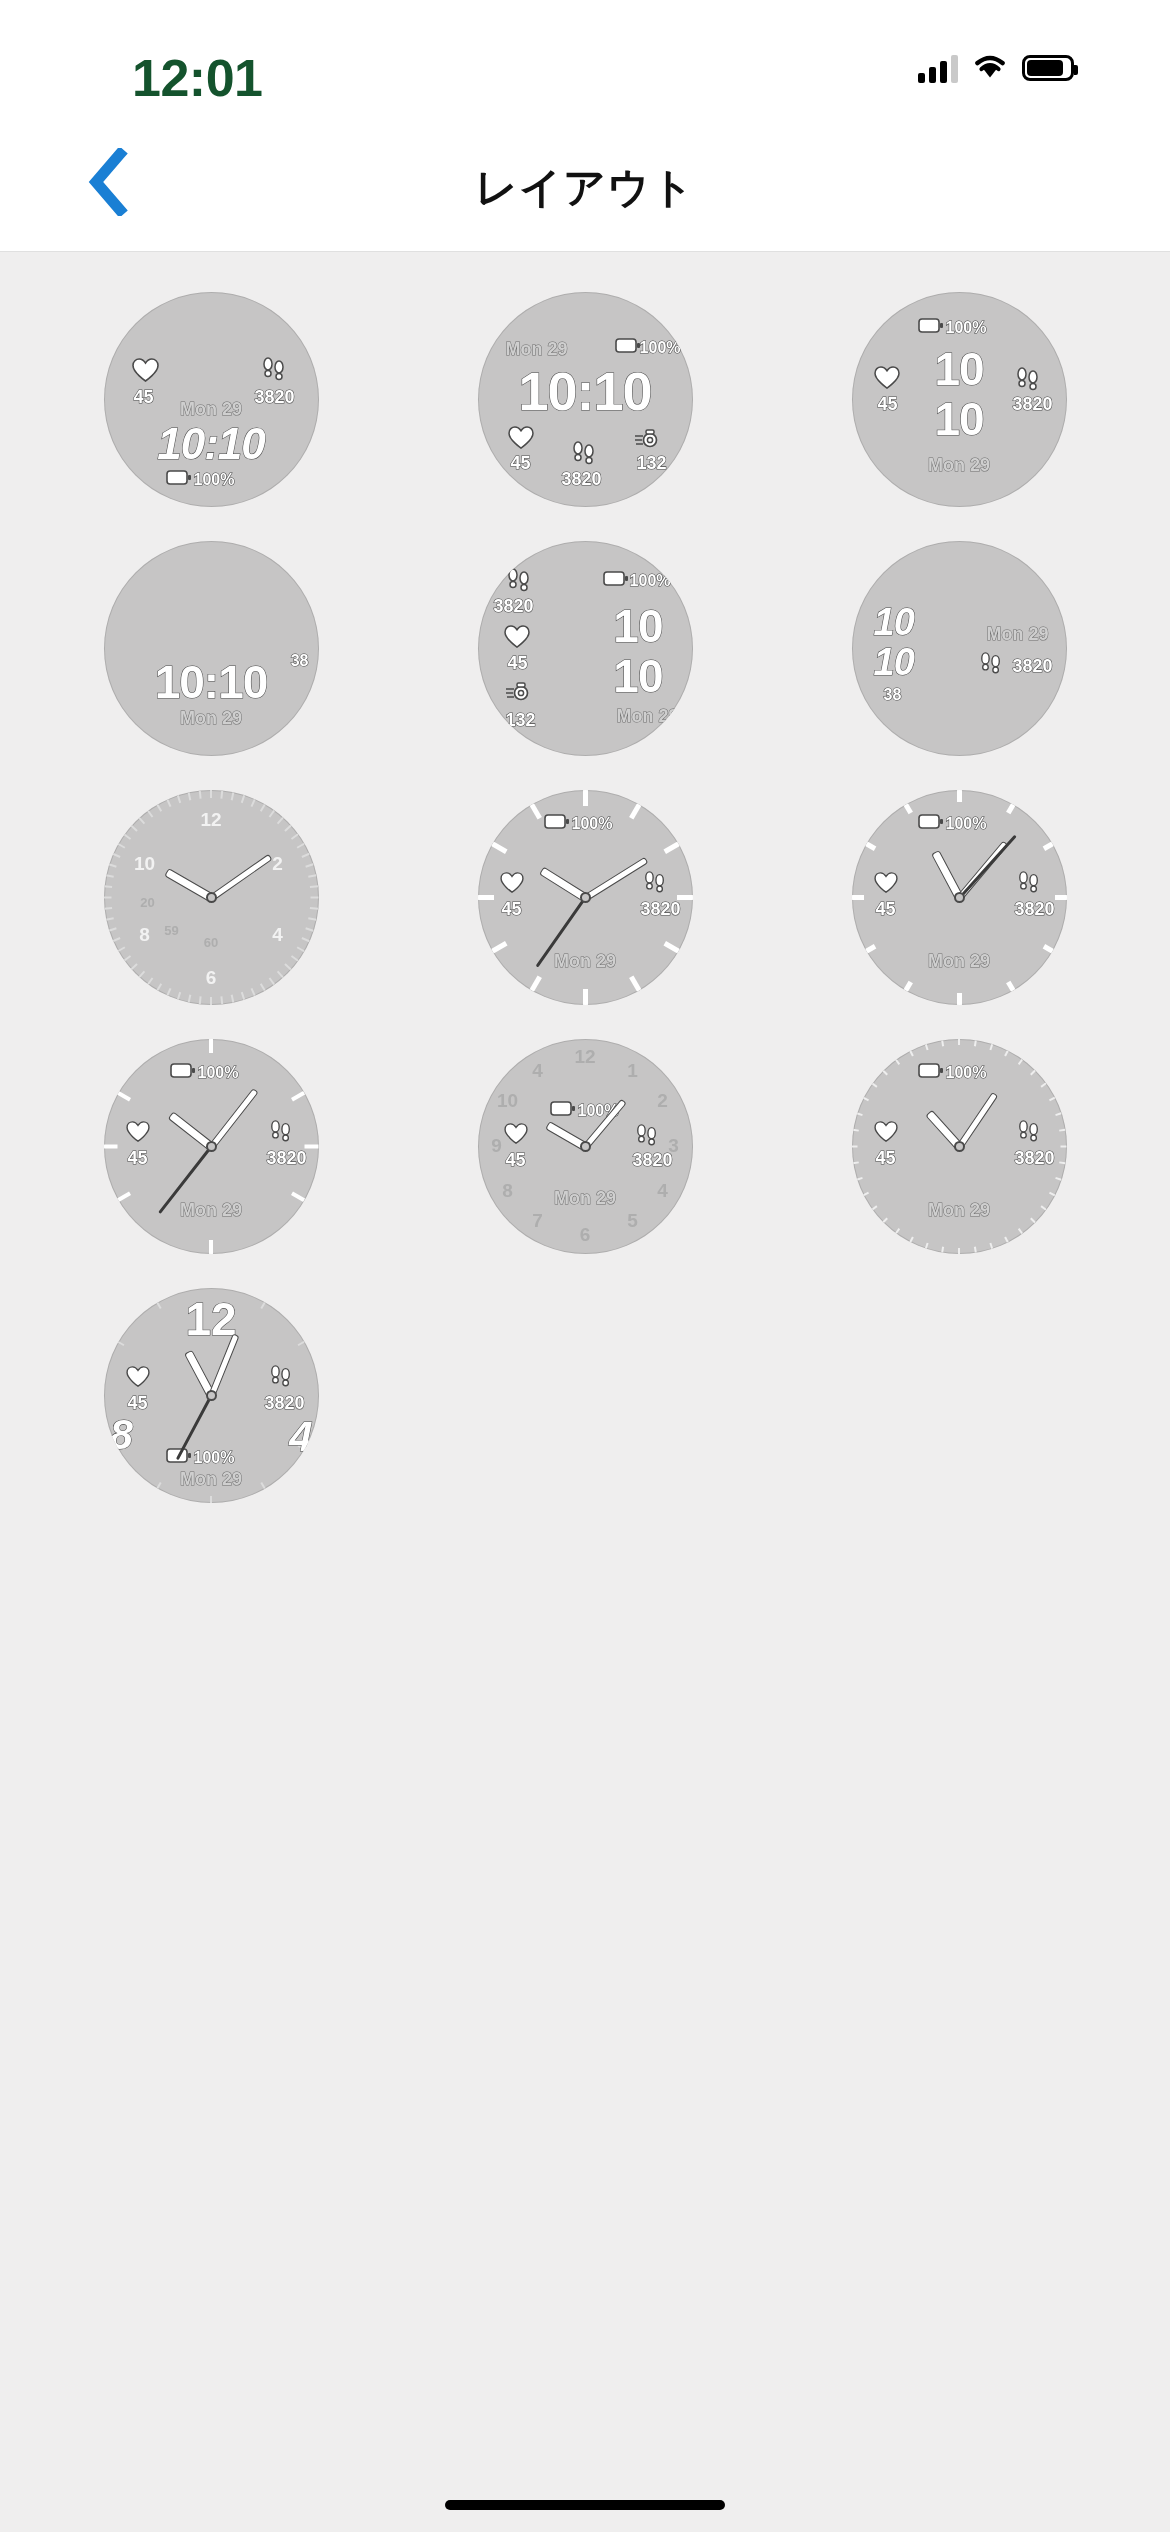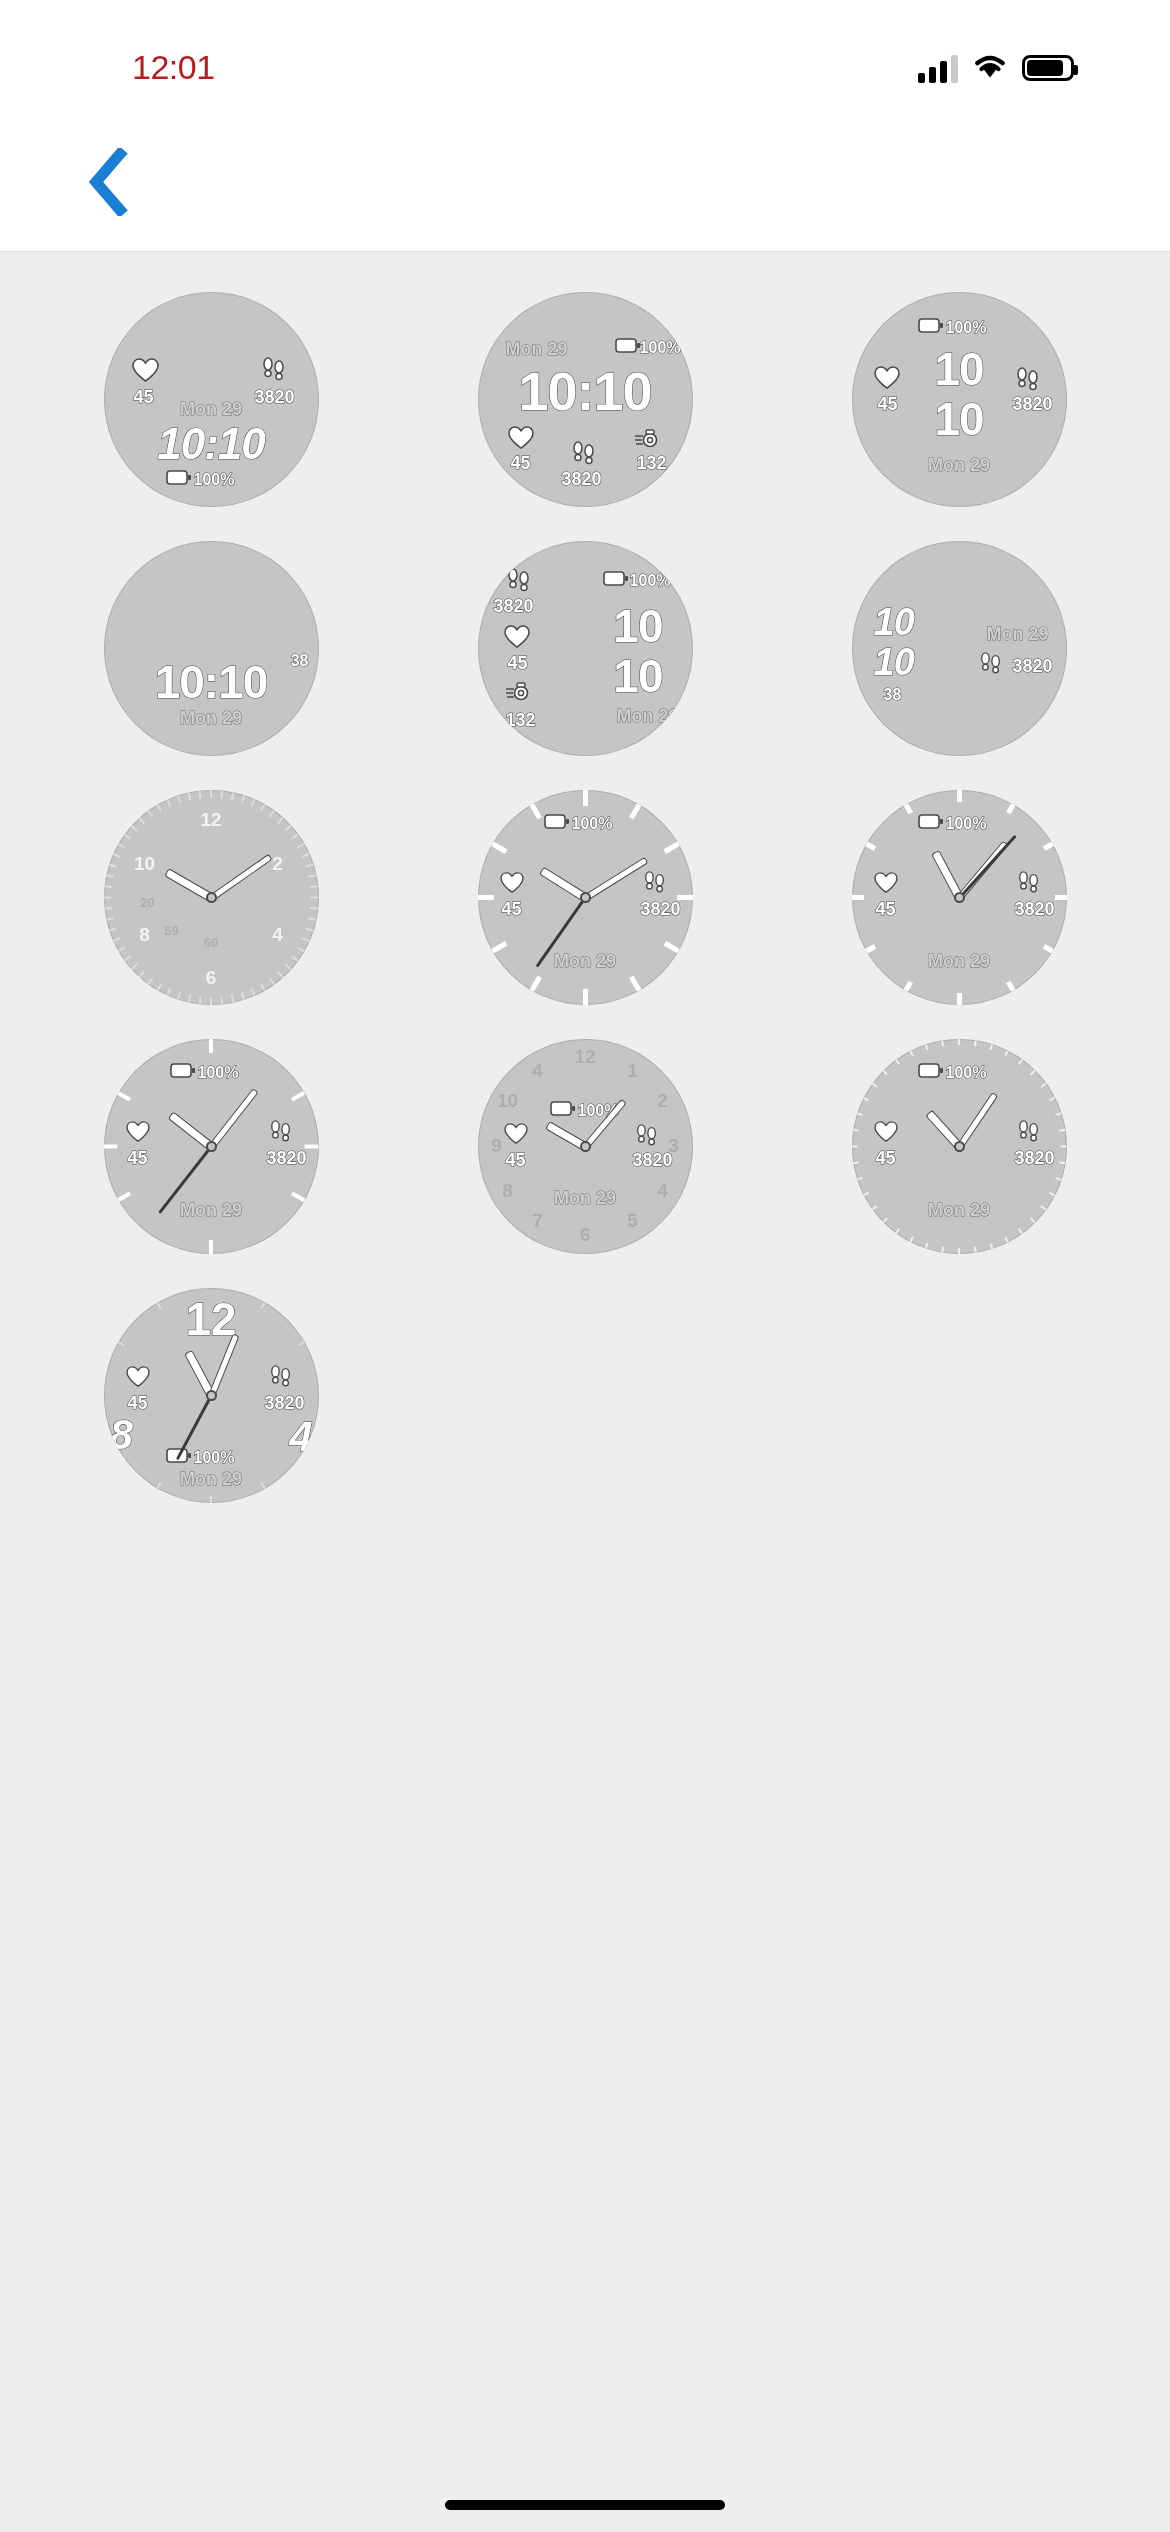--- a/index.html
+++ b/index.html
@@ -12,21 +12,21 @@
   }
 
   
   .statusbar{
     height:132px;
     position:relative;
     background:#fff;
   }
   .sb-time{
     position:absolute; left:132px; top:48px;
-    font-size:34px; font-weight:400; color:#b91c1c;
+    font-size:52px; font-weight:700; color:#14532d;
     letter-spacing:-0.5px;
   }
   .sb-right{
     position:absolute; right:96px; top:52px;
     display:flex; align-items:center; gap:14px;
   }
   .cell-icon{ display:flex; align-items:flex-end; gap:4px; height:30px; }
   .cell-icon i{ display:block; width:7px; background:#000; border-radius:2px; }
   .cell-icon i:nth-child(1){ height:10px; }
   .cell-icon i:nth-child(2){ height:16px; }
@@ -166,20 +166,21 @@
 </div>
 
 <div class="navbar">
   <div class="back-btn">
     <span>
       <svg width="42" height="68" viewBox="0 0 42 68">
         <path d="M33 6 L9 34 L33 62" stroke="#1a7fd4" stroke-width="11" fill="none" stroke-linecap="square" stroke-linejoin="miter"></path>
       </svg>
     </span>
   </div>
+  <div class="nav-title">レイアウト</div>
 </div>
 
 <div class="content">
   <div class="grid">
 
     <div class="face-cell">
       <div class="face">
         <span class="ic" style="left:28px;top:66px">
           <svg width="27" height="24" viewBox="0 0 27 24">
               <path d="M13.5 23C13.5 23 1 14.5 1 7.5 1 3.4 4 1 7.2 1c2.6 0 4.7 1.6 6.3 4 1.6-2.4 3.7-4 6.3-4C23 1 26 3.4 26 7.5 26 14.5 13.5 23 13.5 23z" fill="#fff" stroke="#4a4a4a" stroke-width="1.6"></path>

